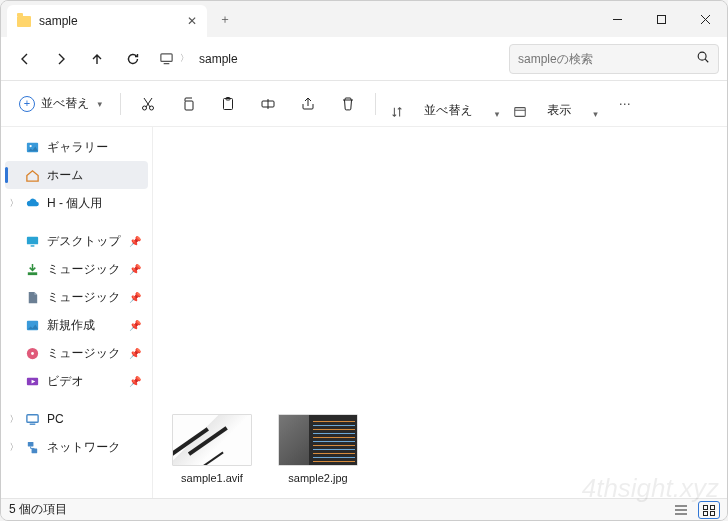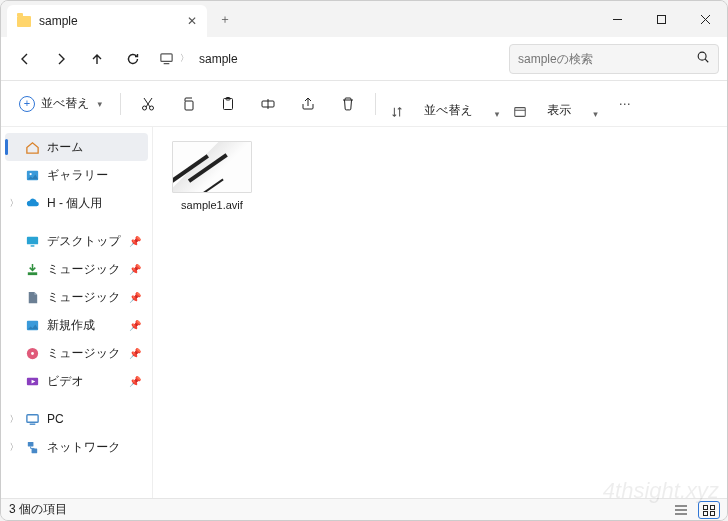--- a/index.html
+++ b/index.html
@@ -34,35 +34,35 @@
 .tbspacer{flex:1}
 .body{flex:1;display:flex;background:#fff;min-height:0}
 .sidebar{width:152px;border-right:1px solid #eee;padding:6px 0;overflow:auto;position:relative}
 .srow{height:28px;display:flex;align-items:center;padding:0 6px 0 20px;gap:7px;border-radius:4px;margin:0 4px;position:relative}
 .srow.active{background:#eceef2}
 .srow.active::before{content:"";position:absolute;left:0;top:6px;bottom:6px;width:3px;background:#3076d6;border-radius:2px}
 .srow .exp{position:absolute;left:4px;font-size:9px;color:#777;width:10px;text-align:center}
 .srow .pin{position:absolute;right:6px;color:#bbb;font-size:10px}
 .sic{width:15px;height:15px;display:flex;align-items:center;justify-content:center}
 .sdiv{height:10px}
-.content{flex:1;padding:14px 16px;display:flex;align-items:flex-start;gap:20px;overflow:auto}
+.content{flex:1;padding:14px 16px;display:flex;align-items:flex-end;gap:20px;overflow:auto}
 .thumb-item{width:86px;display:flex;flex-direction:column;align-items:center;gap:6px}
 .thumb{width:80px;height:52px;border:1px solid #ddd;background:#e4e4e4;border-radius:1px;position:relative;overflow:hidden}
 .t1{background:linear-gradient(135deg,#fdfdfd 35%,#e9e9e9 36%,#fdfdfd 60%)}
 .t1::after{content:"";position:absolute;width:4px;height:46px;background:#222;left:14px;top:4px;transform:rotate(55deg);box-shadow:10px -16px 0 #222,28px 0px 0 -1px #222}
 .t2{background:linear-gradient(90deg,transparent 0,transparent 38%,#2a2a2a 38%),linear-gradient(135deg,#777,#333)}
 .t2::after{content:"";position:absolute;right:2px;top:3px;width:42px;height:46px;background:repeating-linear-gradient(#2a2a2a,#2a2a2a 3px,#d68a3a 3px,#d68a3a 4px,#2a2a2a 4px,#2a2a2a 7px,#6aa8d8 7px,#6aa8d8 8px)}
 .t3{background:linear-gradient(165deg,#7aa5c8 35%,#2f3f4c 70%)}
 .t3::after{content:"";position:absolute;width:34px;height:22px;background:#111;border-radius:6px 6px 10px 10px;left:22px;top:18px;transform:rotate(-6deg)}
 .fname{font-size:11px;text-align:center}
 .status{height:22px;border-top:1px solid #e5e5e5;background:#f8f8f8;display:flex;align-items:center;padding:0 8px;gap:8px}
 .status .sp{flex:1}
 .vbtn{width:20px;height:16px;display:flex;align-items:center;justify-content:center;color:#555}
 .vbtn.act{outline:1.5px solid #3076d6;border-radius:2px;color:#3076d6}
-.watermark{position:absolute;right:8px;bottom:16px;font-size:22px;color:rgba(0,0,0,0.07);font-style:italic;pointer-events:none}
+.watermark{position:absolute;right:8px;bottom:16px;font-size:26px;color:rgba(0,0,0,0.07);font-style:italic;pointer-events:none}
 </style>
 </head>
 <body>
 
 <div class="titlebar">
   <div class="tab">
     <span class="folder-ic"></span>
     <span class="tab-title">sample</span>
     <span class="close-x">✕</span>
   </div>
@@ -187,37 +187,37 @@
       </svg>
     <span>表示</span>
     <span class="chev">▾</span>
   </div>
   <div class="tbic" style="color:#444">⋯</div>
   <div class="tbspacer"></div>
 </div>
 
 <div class="body">
   <div class="sidebar">
-    <div class="srow active">
-      <span class="sic">
-          <svg viewBox="0 0 16 16">
-            <path d="M2 8l6-5 6 5v6H2z" fill="none" stroke="#d9822b" stroke-width="1.4"></path>
-          </svg>
-        </span>
-      <span>ホーム</span>
-    </div>
     <div class="srow">
       <span class="sic">
           <svg viewBox="0 0 16 16">
             <rect x="2" y="3" width="12" height="10" rx="1" fill="#3a9ada"></rect>
             <circle cx="6" cy="6.5" r="1.2" fill="#fff"></circle>
             <path d="M3 12l3-3 2 2 3-4 3 5z" fill="#2b7eb8"></path>
           </svg>
         </span>
       <span>ギャラリー</span>
+    </div>
+    <div class="srow active">
+      <span class="sic">
+          <svg viewBox="0 0 16 16">
+            <path d="M2 8l6-5 6 5v6H2z" fill="none" stroke="#d9822b" stroke-width="1.4"></path>
+          </svg>
+        </span>
+      <span>ホーム</span>
     </div>
     <div class="srow">
       <span class="exp">〉</span>
       <span class="sic">
           <svg viewBox="0 0 16 16">
             <path d="M5 11a3 3 0 010-6 4 4 0 017.5 1A2.5 2.5 0 0112 11z" fill="#1c8ed6"></path>
           </svg>
         </span>
       <span>H - 個人用</span>
     </div>
@@ -304,25 +304,29 @@
         </span>
       <span>ネットワーク</span>
     </div>
   </div>
 
   <div class="content">
     <div class="thumb-item">
       <div class="thumb t1"></div>
       <div class="fname">sample1.avif</div>
     </div>
+    <div class="thumb-item">
+      <div class="thumb t2"></div>
+      <div class="fname">sample2.jpg</div>
+    </div>
   </div>
 </div>
 
 <div class="status">
-  <span>3 個の項目</span>
+  <span>5 個の項目</span>
   <span class="sp"></span>
   <span class="vbtn">
     <svg width="14" height="12" viewBox="0 0 14 12">
         <line x1="1" y1="2" x2="13" y2="2" stroke="currentColor"></line>
         <line x1="1" y1="6" x2="13" y2="6" stroke="currentColor"></line>
         <line x1="1" y1="10" x2="13" y2="10" stroke="currentColor"></line>
       </svg>
   </span>
   <span class="vbtn act">
     <svg width="14" height="12" viewBox="0 0 14 12">

